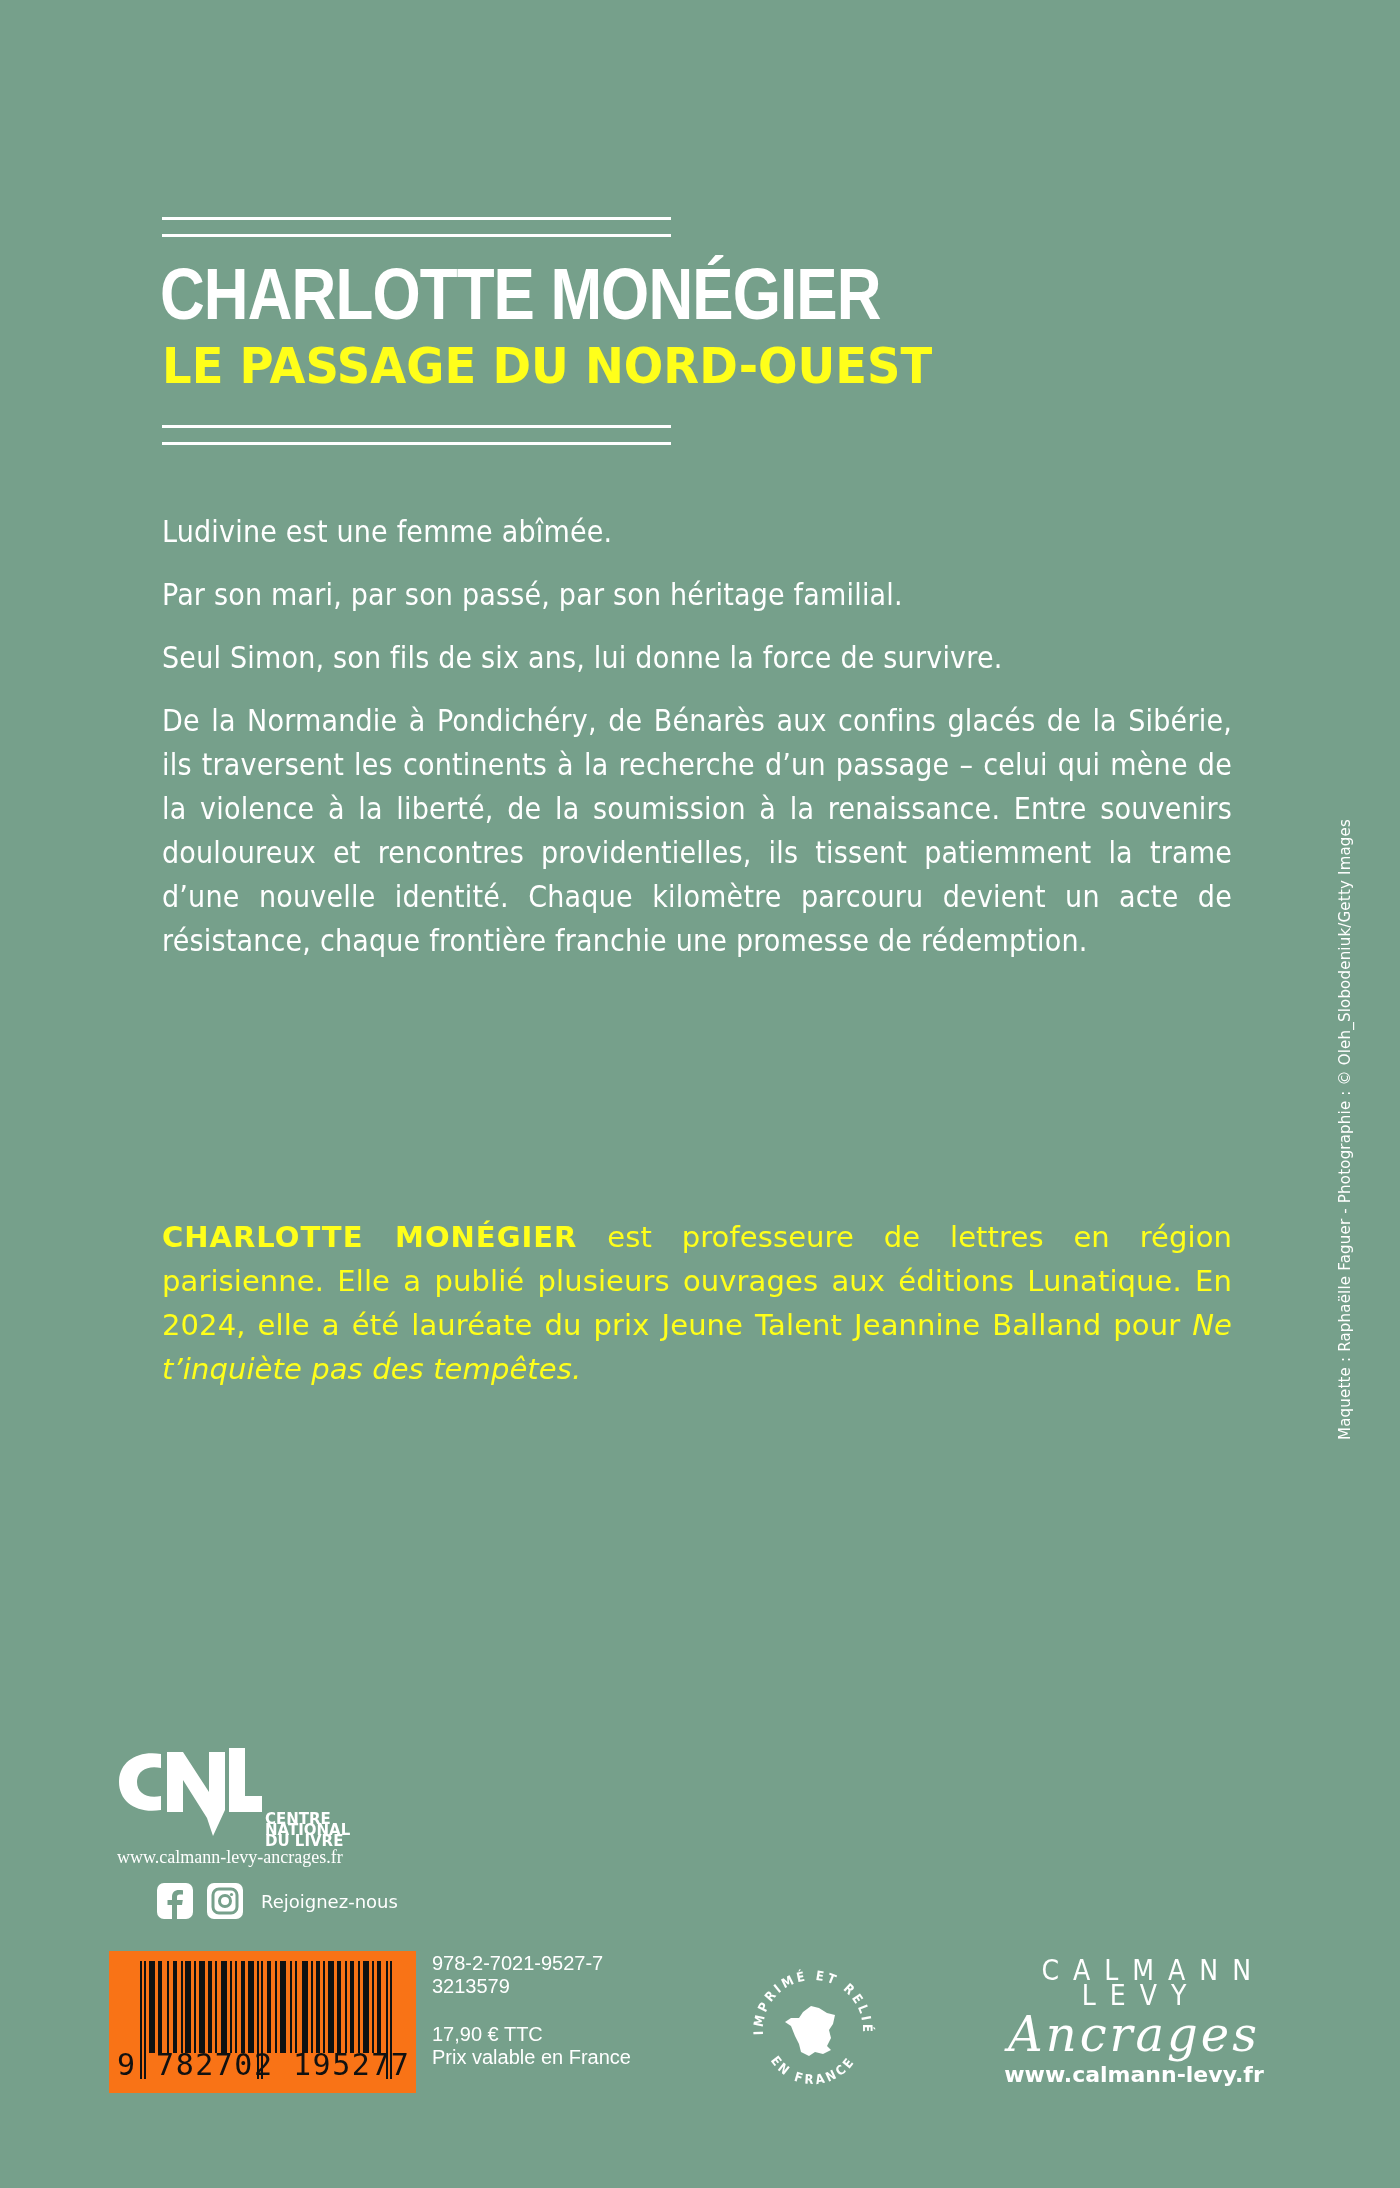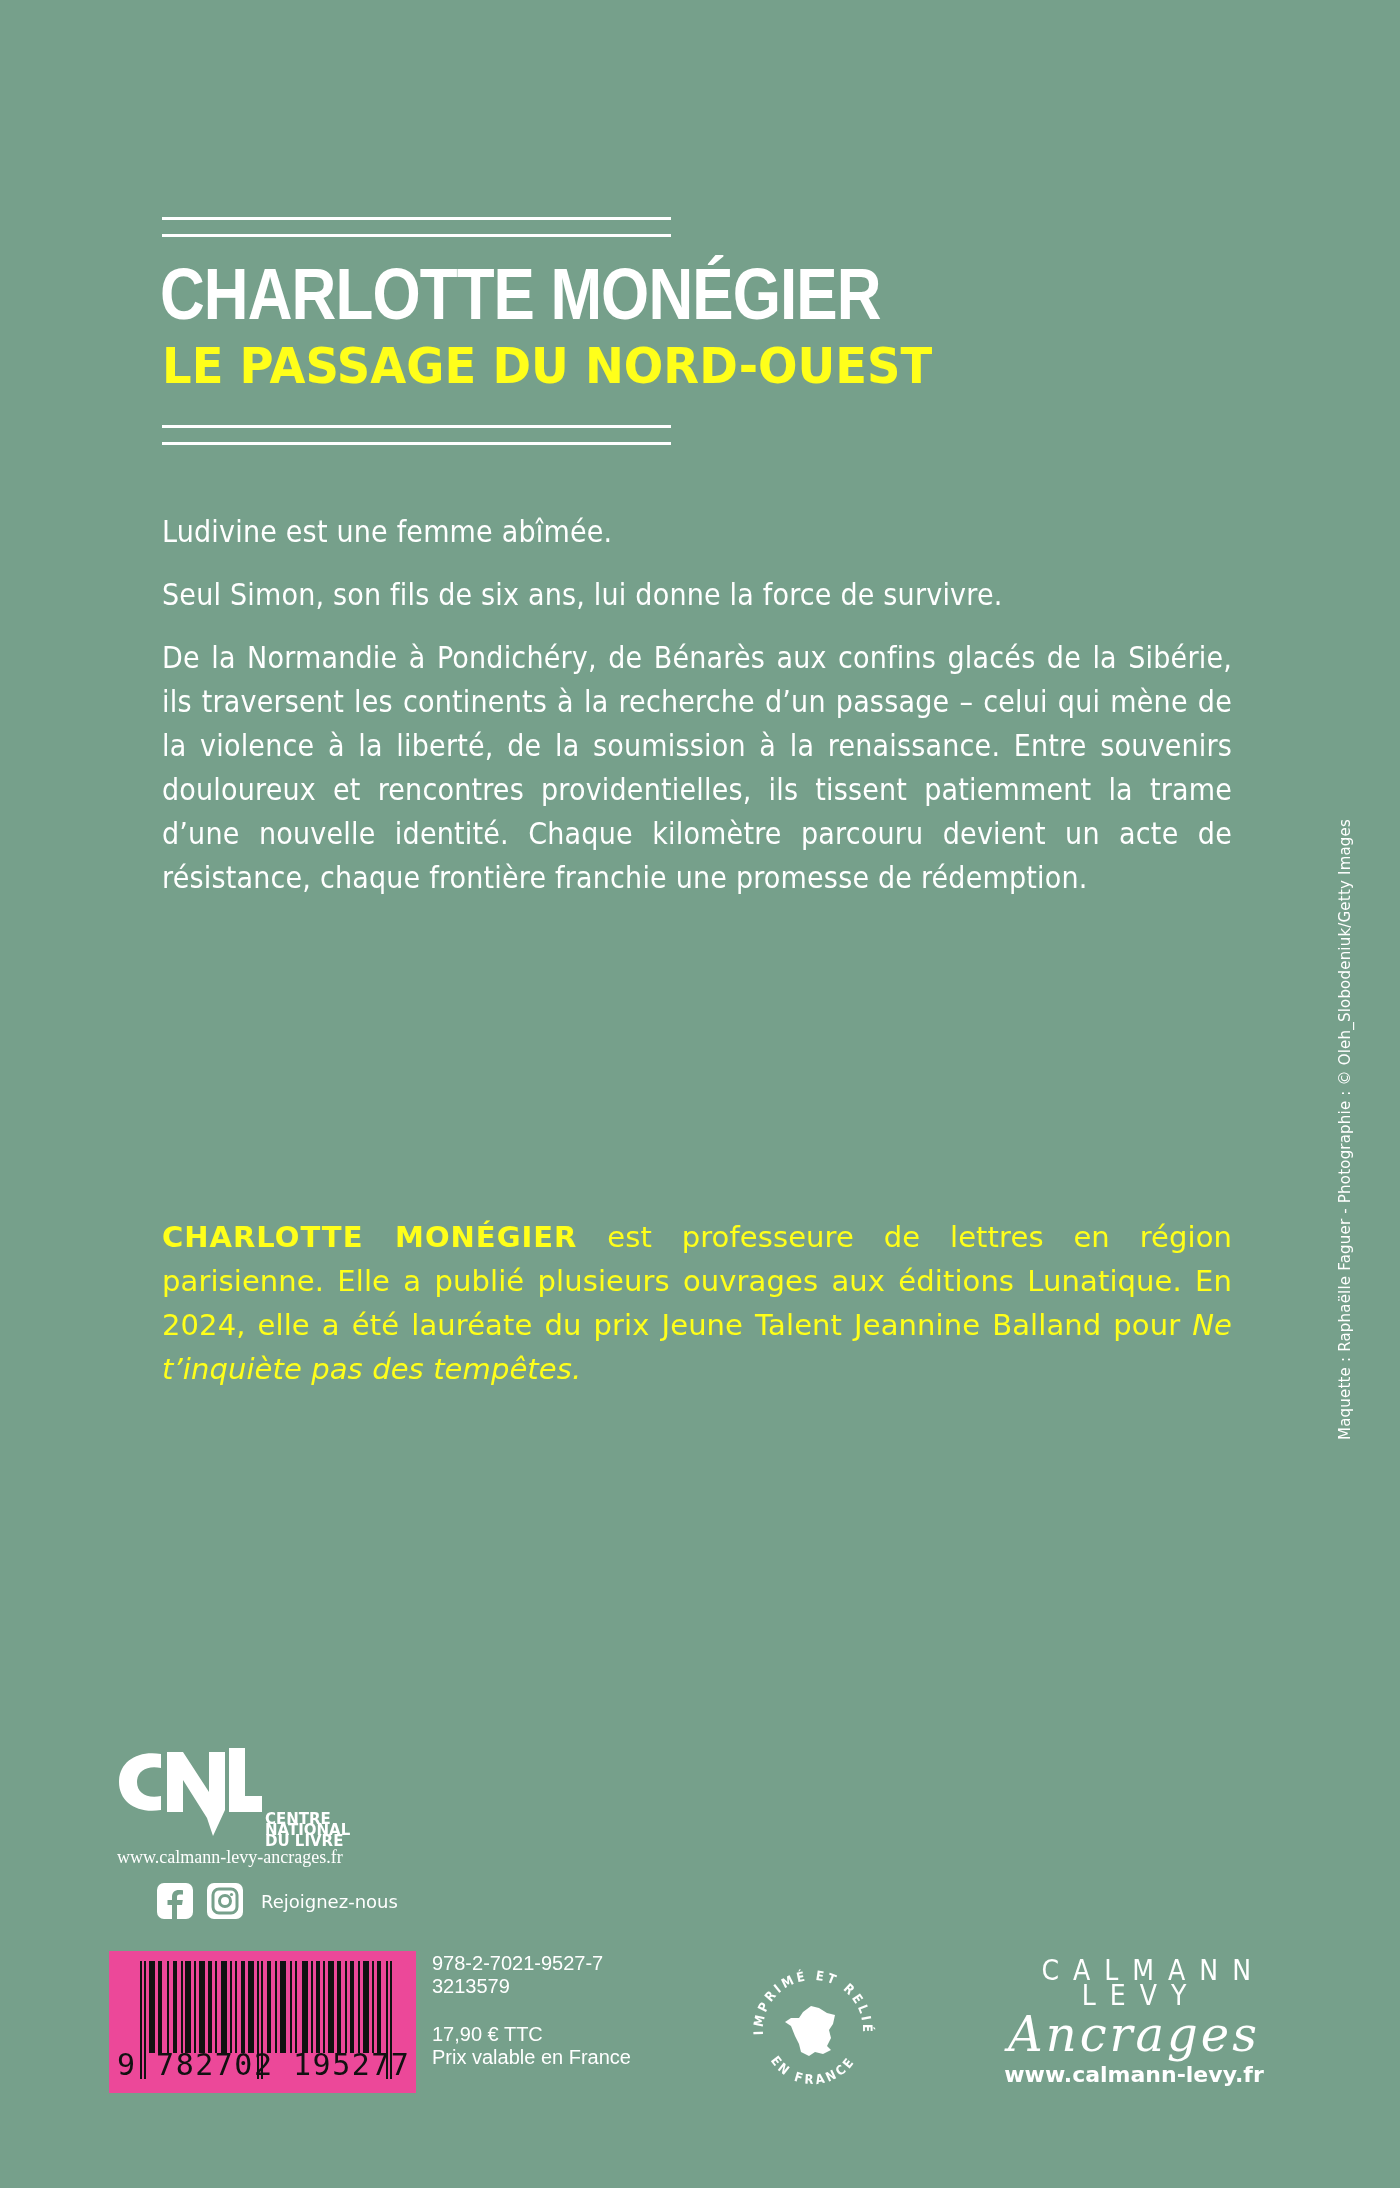--- a/index.html
+++ b/index.html
@@ -49,21 +49,21 @@
   .cnl-small {
     position: absolute; left: 148px; top: 18px;
     font-family: "DejaVu Sans", sans-serif; font-weight: bold; font-size: 15px;
     line-height: 11px; color: #fff; margin-top: 48px;
   }
   .url-small { position: absolute; left: 117px; top: 1847px; font-family: Liberation Serif, serif; font-size: 18px; color: #fff; }
   .social { position: absolute; left: 117px; top: 1883px; height: 36px; display: flex; align-items: center; gap: 14px; padding-left: 40px; }
   .soc-icon { width: 36px; height: 36px; }
   .social-label { font-family: "DejaVu Sans", sans-serif; font-size: 18px; color: #fff; margin-left: 4px; }
   
-  .barcode-box { position: absolute; left: 109px; top: 1951px; width: 307px; height: 142px; background: #ec4899; }
+  .barcode-box { position: absolute; left: 109px; top: 1951px; width: 307px; height: 142px; background: #f97316; }
   .barcode-svg { position: absolute; left: 0; top: 0; }
   .barcode-num {
     position: absolute; left: 8px; top: 96px; width: 290px;
     font-family: "DejaVu Sans Mono", monospace; font-size: 30px; color: #111;
     letter-spacing: 1.5px; white-space: pre;
   }
   .isbn-block { position: absolute; left: 432px; top: 1952px; font-family: "Liberation Sans", sans-serif; font-size: 20px; line-height: 23px; color: #fff; }
   .isbn-block div { white-space: nowrap; }
   .gap { height: 25px; }
   
@@ -82,20 +82,21 @@
 <div class="rule" style="top:234px;"></div>
 
 <div class="title">CHARLOTTE MONÉGIER</div>
 <div class="subtitle">LE PASSAGE DU NORD-OUEST</div>
 
 <div class="rule" style="top:425px;"></div>
 <div class="rule" style="top:442px;"></div>
 
 <div class="body-text" style="top:510px;">
   <p class="single">Ludivine est une femme abîmée.</p>
+  <p class="single">Par son mari, par son passé, par son héritage familial.</p>
   <p class="single">Seul Simon, son fils de six ans, lui donne la force de survivre.</p>
   <p>De la Normandie à Pondichéry, de Bénarès aux confins glacés de la Sibérie, ils traversent les continents à la recherche d’un passage – celui qui mène de la violence à la liberté, de la soumission à la renaissance. Entre souvenirs douloureux et rencontres providentielles, ils tissent patiemment la trame d’une nouvelle identité. Chaque kilomètre parcouru devient un acte de résistance, chaque frontière franchie une promesse de rédemption.</p>
 </div>
 
 <div class="bio">
   <p><span class="name">CHARLOTTE MONÉGIER</span><span> est professeure de lettres en région parisienne. Elle a publié plusieurs ouvrages aux éditions Lunatique. En 2024, elle a été lauréate du prix Jeune Talent Jeannine Balland pour </span><em>Ne t’inquiète pas des tempêtes.</em></p>
 </div>
 
 <div class="credit">Maquette : Raphaëlle Faguer - Photographie : © Oleh_Slobodeniuk/Getty Images</div>
 

